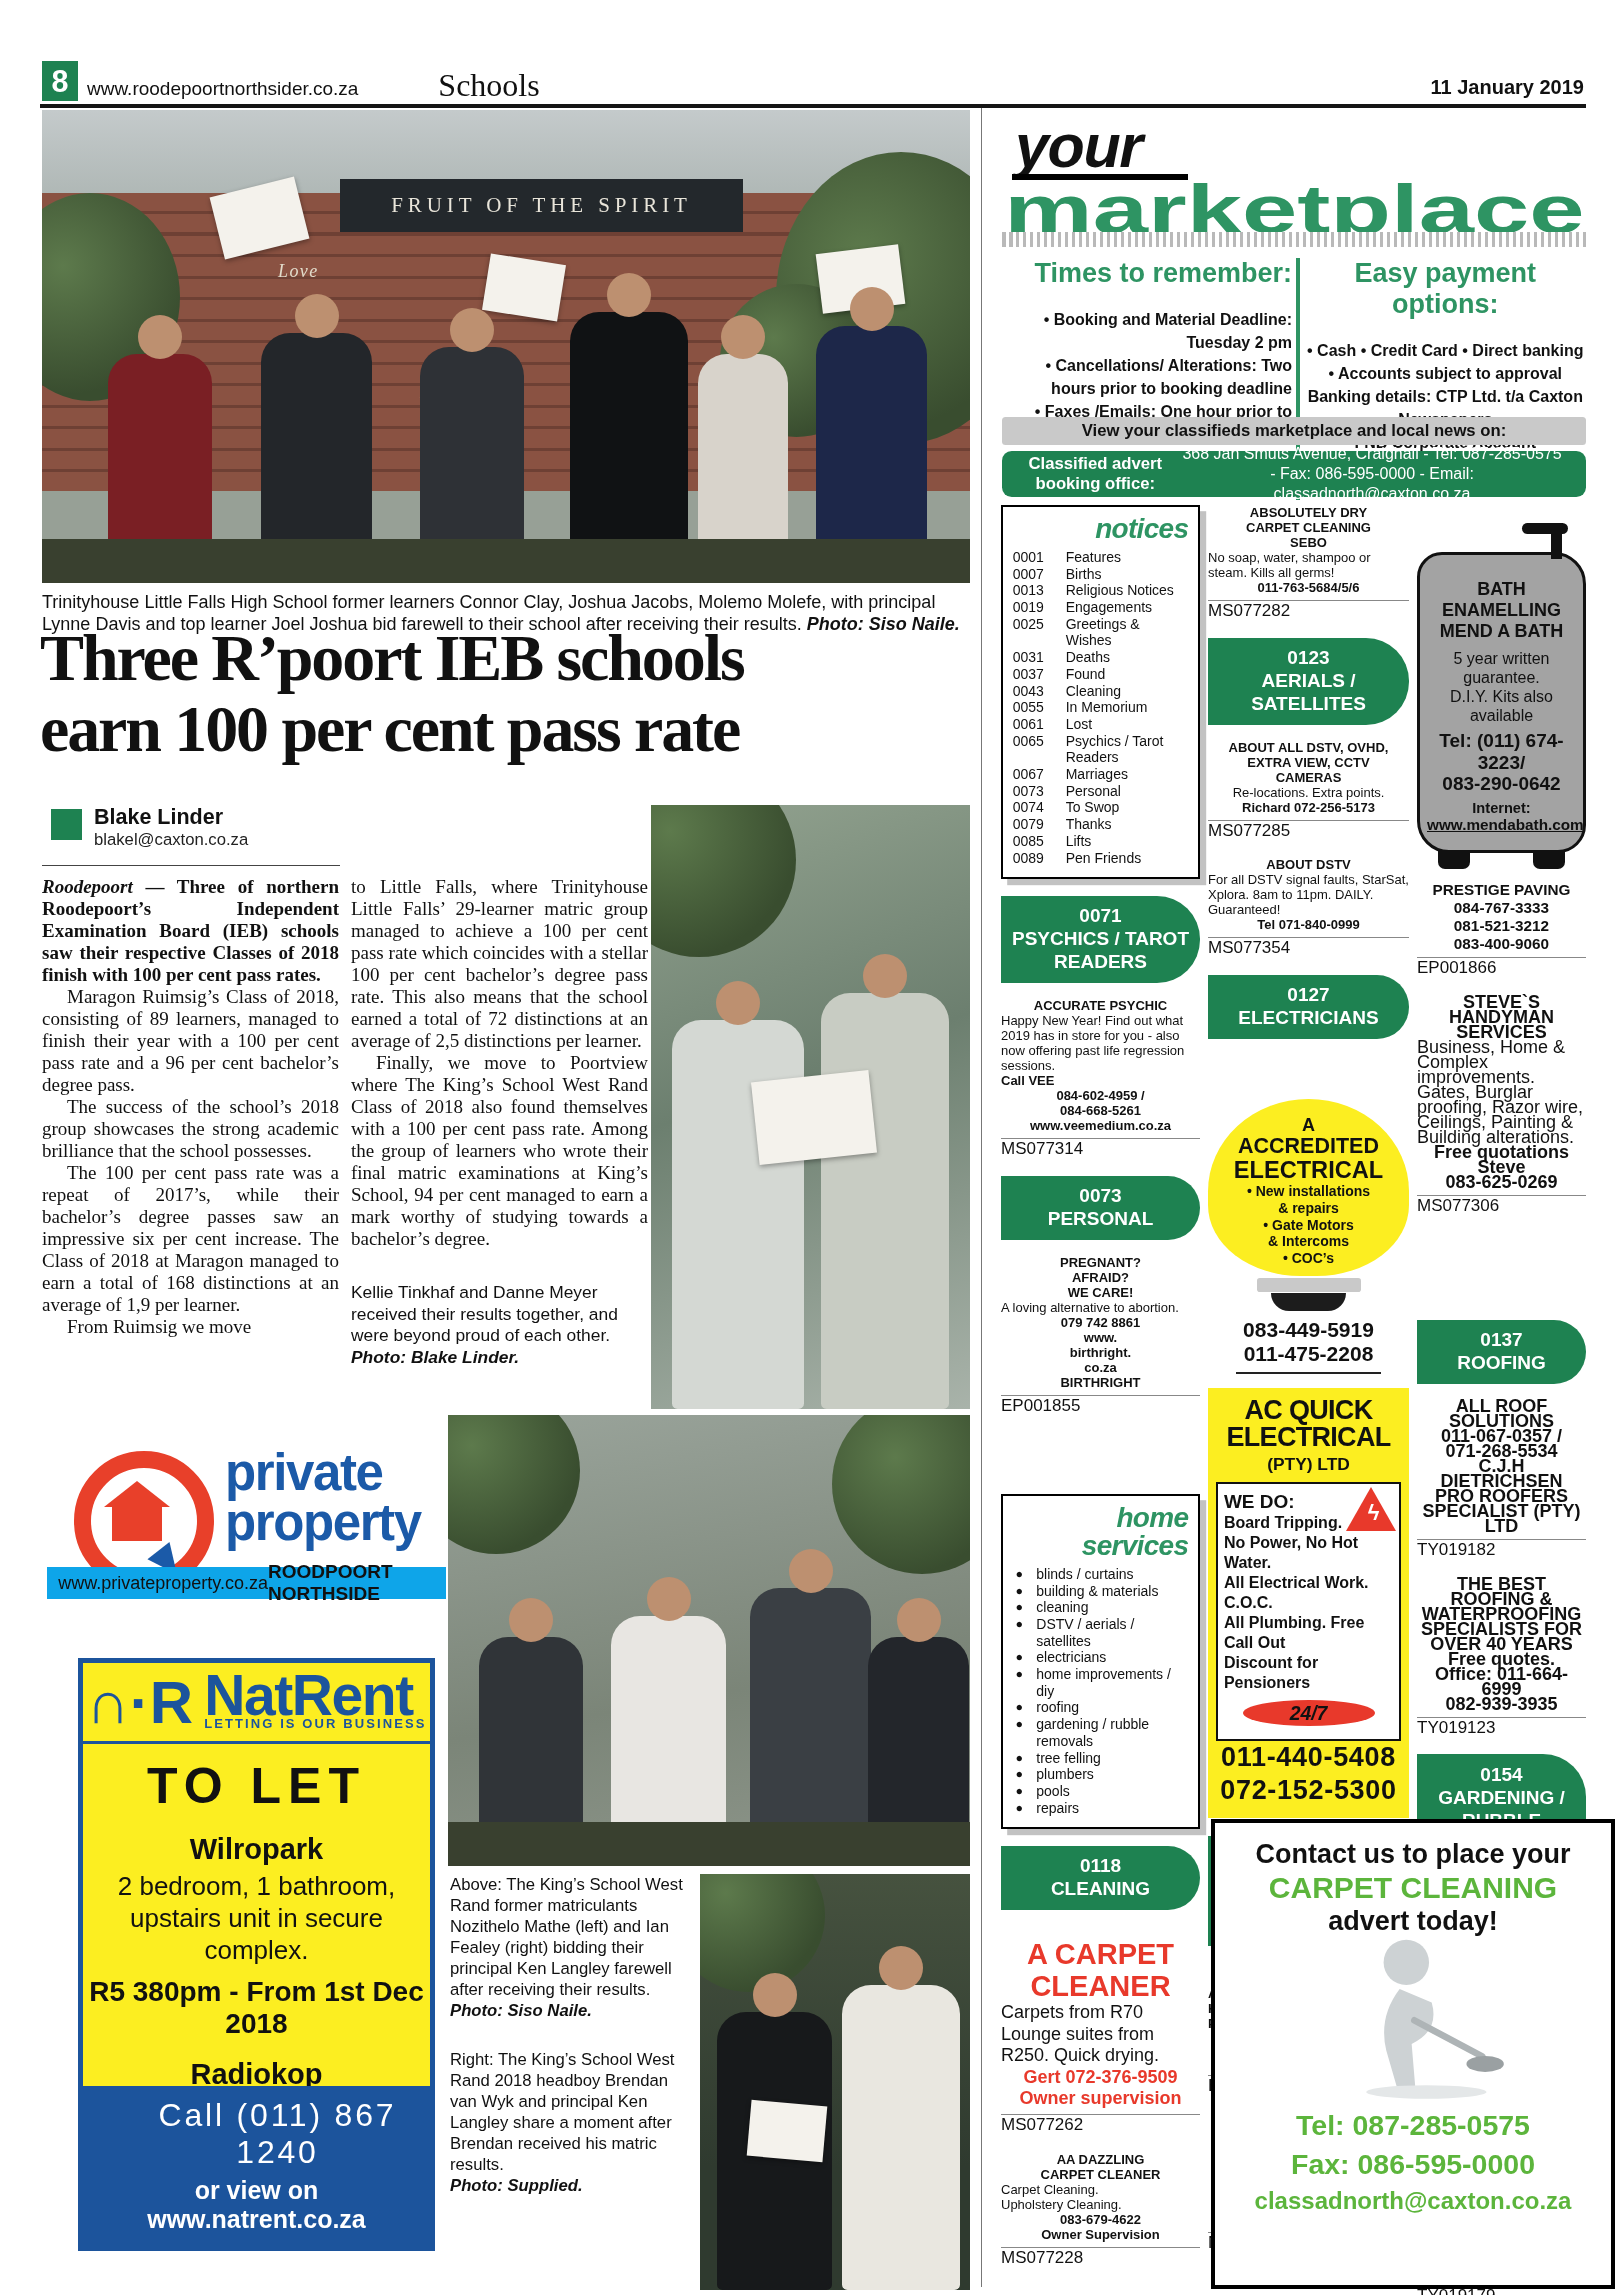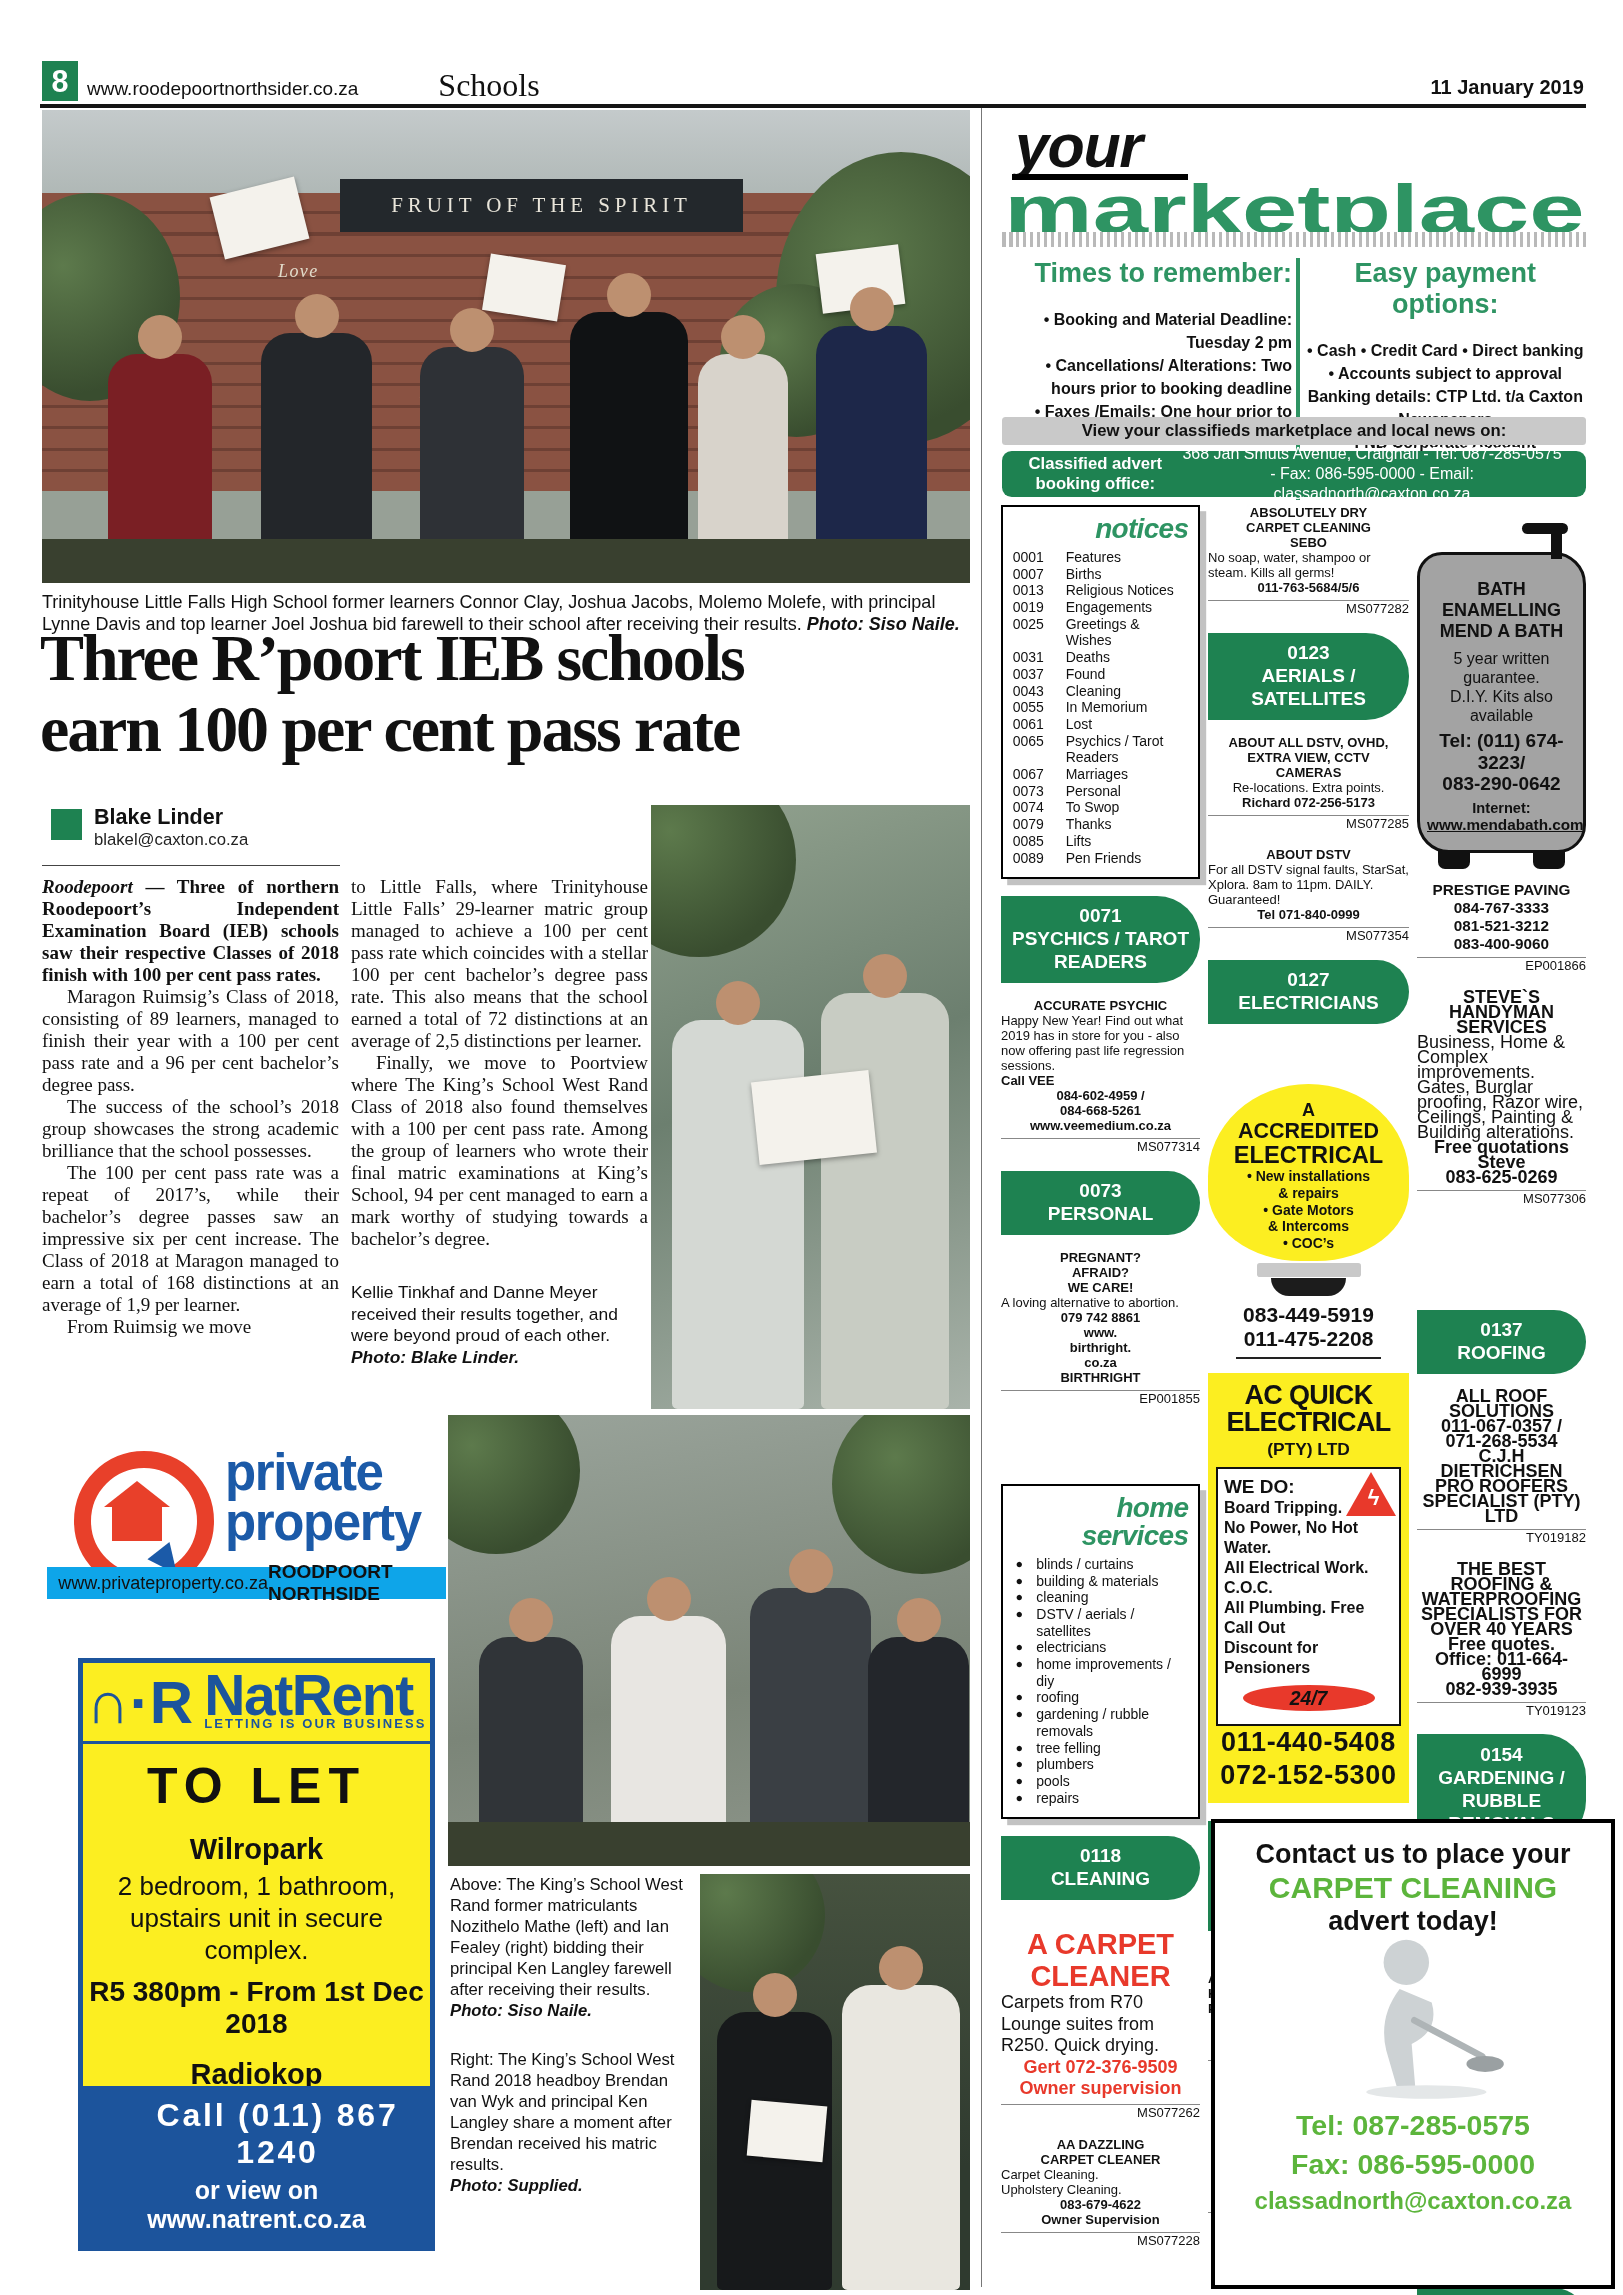--- a/index.html
+++ b/index.html
@@ -72,21 +72,21 @@
   .nr-row{display:flex;align-items:center;justify-content:center;gap:11px;padding:11px 0 5.6px;}
   .nr-mono{font-size:60px;font-weight:bold;color:#1c549c;line-height:54px;}
   .nr-name{font-size:57px;color:#1c549c;font-weight:bold;letter-spacing:-1.4px;line-height:42px;text-align:left;}
   .nr-tag{font-size:13px;color:#1c549c;font-weight:bold;letter-spacing:2.1px;text-align:left;}
   .nr-div{height:3.5px;background:#1c549c;margin:4.2px 0 12.5px;}
   .nr-title{font-size:50px;font-weight:bold;letter-spacing:7px;}
   .nr-loc{font-size:29px;font-weight:bold;margin-top:18px;}
   .nr-desc{font-size:26px;line-height:32px;margin:4.2px 18px 0;}
   .nr-price{font-size:28px;font-weight:bold;margin-top:9.7px;}
   .nr-foot{position:absolute;left:0;right:0;bottom:0;background:#1c549c;color:#fff;padding:11px 0 12.5px;}
-  .nr-call{font-size:32px;font-weight:bold;letter-spacing:2.8px;margin-left:42px;}
+  .nr-call{font-size:32px;font-weight:normal;letter-spacing:2.8px;margin-left:42px;}
   .nr-view{font-size:25px;font-weight:bold;margin-top:4.2px;}
 
   
   .mk-your{position:absolute;left:1015px;top:111px;font-size:61px;font-style:italic;font-weight:bold;
            letter-spacing:-1.4px;}
   .mk-bar{position:absolute;left:1012px;top:174px;width:176px;height:6.2px;background:#000;}
   .mk-market{position:absolute;left:1002px;top:175px;}
   .mk-market text{fill:#2e9463;font-weight:bold;font-family:"Liberation Sans",sans-serif;font-size:100px;}
   .mk-hatch{position:absolute;left:1002px;top:232px;width:584px;height:15.3px;
             background:repeating-linear-gradient(90deg,#b9b9b9 0 3.5px,#fff 3.5px 7px);}
@@ -122,21 +122,21 @@
   .hsitem::before{content:"\25CF";position:absolute;left:2.8px;top:0;font-size:12.5px;}
   .ad{margin-bottom:16.7px;}
   .adl{font-size:13px;line-height:15px;}
   .adl.b{font-weight:bold;}
   .adl.c{text-align:center;}
   .adl.r{color:#e8392b;}
   .adl.lg{font-size:16px;line-height:19px;}
   .adl.md{font-size:18px;line-height:21.5px;}
   .adl.xl{font-size:29px;line-height:32px;}
   .adl.gap{margin-top:9.7px;}
-  .adref{border-top:1.4px solid #888;margin-top:4.9px;font-size:13px;text-align:right;}
+  .adref{border-top:1.4px solid #888;margin-top:4.9px;font-size:17px;text-align:left;}
 
   
   .bath{position:relative;margin:47px 0 28px;padding:23.6px 7px 15.3px;border:3.5px solid #111;
         border-radius:25px 32px 28px 32px;background:#a3a3a3;text-align:center;}
   .bath::before{content:"";position:absolute;top:-25px;right:21px;width:11px;height:29px;background:#111;}
   .bath::after{content:"";position:absolute;top:-32px;right:15.3px;width:46px;height:11px;background:#111;border-radius:5.6px;}
   .bfoot{position:absolute;bottom:-19.4px;width:32px;height:19.4px;background:#111;border-radius:0 0 7px 7px;}
   .bfoot.l{left:18px;} .bfoot.r{right:18px;}
   .bath-t{font-size:18px;font-weight:bold;line-height:21px;}
   .bath-b{font-size:16px;line-height:19px;}

